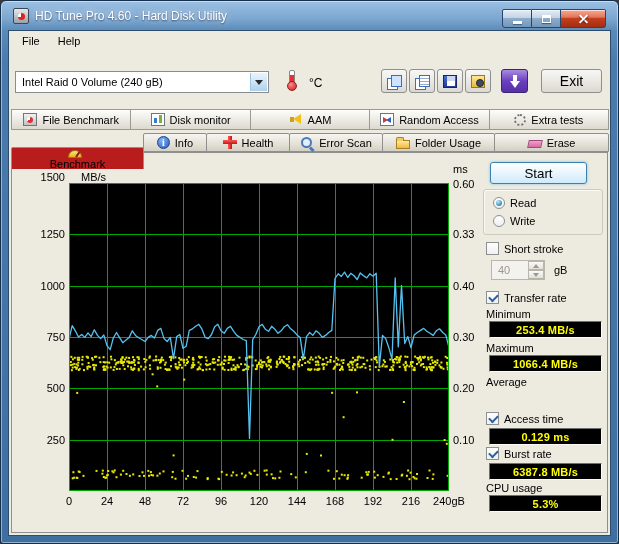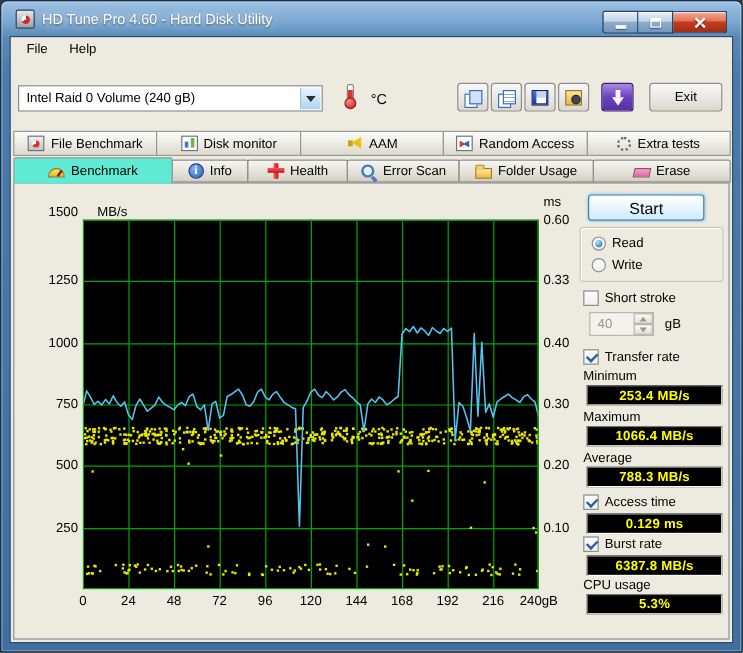--- a/index.html
+++ b/index.html
@@ -38,37 +38,37 @@
   .menu-item{padding:3px 9px;}
 
   
   .combo{position:absolute;left:6px;top:40px;width:254px;height:22px;background:#fff;border:1px solid #898c90;
     display:flex;align-items:center;padding-left:6px;}
   .combo-arrow{position:absolute;right:1px;top:1px;bottom:1px;width:17px;border-left:1px solid #9dc5e2;
     background:linear-gradient(#eaf4fd,#cfe6f8 45%,#aed1ec);display:flex;align-items:center;justify-content:center;}
   .tri-down{width:0;height:0;border-left:4px solid transparent;border-right:4px solid transparent;border-top:5px solid #2b2b2b;}
 
   .btn{border:1px solid #8e8f8f;border-radius:3px;background:linear-gradient(#f7f7f6,#ebeae6 45%,#dbd8cf);
-    display:flex;align-items:center;justify-content:center;font-size:11px;cursor:default;}
+    display:flex;align-items:center;justify-content:center;font-size:14px;cursor:default;}
   #tempBtn{position:absolute;left:269px;top:36px;width:26px;height:27px;background:none;border:none;}
   #tempUnit{position:absolute;left:300px;top:45px;font-size:12px;}
   #toolGroup{position:absolute;left:372px;top:38px;display:flex;gap:2px;}
   .tool{width:26px;height:24px;}
   #updateBtn{position:absolute;left:492px;top:38px;width:27px;height:24px;border:1px solid #3b2470;border-radius:3px;
     background:linear-gradient(#a98be0,#6b40c0 50%,#5530a6);display:flex;align-items:center;justify-content:center;}
   #exitBtn{position:absolute;left:532px;top:38px;width:61px;height:24px;}
 
   
   .tabs-top{position:absolute;left:2px;right:2px;top:78px;height:21px;display:flex;}
   .ttab{flex:1;margin-right:-1px;border:1px solid #9a9a93;display:flex;align-items:center;justify-content:center;
     background:linear-gradient(#fdfdfc,#edebe4 50%,#dcd9cf);}
   .tabs-main{position:absolute;left:2px;right:2px;top:100px;height:22px;display:flex;z-index:3;}
   .mtab{height:19px;margin-top:2px;margin-right:-1px;border:1px solid #8e8f8f;border-radius:2px 2px 0 0;
     background:linear-gradient(#f6f5f1,#e3e0d6 60%,#d4d0c3);display:flex;align-items:center;justify-content:center;}
-  .mtab.active{height:22px;margin-top:0;background:#5eead4;border-bottom:none;z-index:4;}
+  .mtab.active{height:22px;margin-top:16px;background:#b91c1c;border-bottom:none;z-index:4;flex-direction:column;}
   .tabs-main .mtab:nth-child(1){flex:none;width:133px;}
   .tabs-main .mtab:nth-child(2){flex:none;width:64px;}
   .tabs-main .mtab:nth-child(3){flex:none;width:84px;}
   .tabs-main .mtab:nth-child(4){flex:none;width:94px;}
   .tabs-main .mtab:nth-child(5){flex:none;width:113px;}
   .tabs-main .mtab:nth-child(6){flex:1;}
   .page{position:absolute;left:2px;right:2px;top:121px;bottom:2px;background:#edebe0;border:1px solid #8e8f8f;z-index:1;}
 
   
   #chartRegion{position:absolute;inset:0;z-index:2;}
@@ -1019,21 +1019,20 @@
       <label class="chk-row" id="transferRow">
         <span class="checkbox checked"></span>
         <span>Transfer rate</span>
       </label>
 
       <div class="plabel" id="minLabel">Minimum</div>
       <div class="led" id="minBox" style="color: rgb(255, 255, 0);">253.4 MB/s</div>
       <div class="plabel" id="maxLabel">Maximum</div>
       <div class="led" id="maxBox" style="color: rgb(255, 255, 0);">1066.4 MB/s</div>
       <div class="plabel" id="avgLabel">Average</div>
-      <div class="led" id="avgBox" style="color: rgb(255, 255, 0);">788.3 MB/s</div>
 
       <label class="chk-row" id="atRow">
         <span class="checkbox checked"></span>
         <span>Access time</span>
       </label>
       <div class="led" id="atBox" style="color: rgb(255, 255, 0);">0.129 ms</div>
 
       <label class="chk-row" id="brRow">
         <span class="checkbox checked"></span>
         <span>Burst rate</span>

